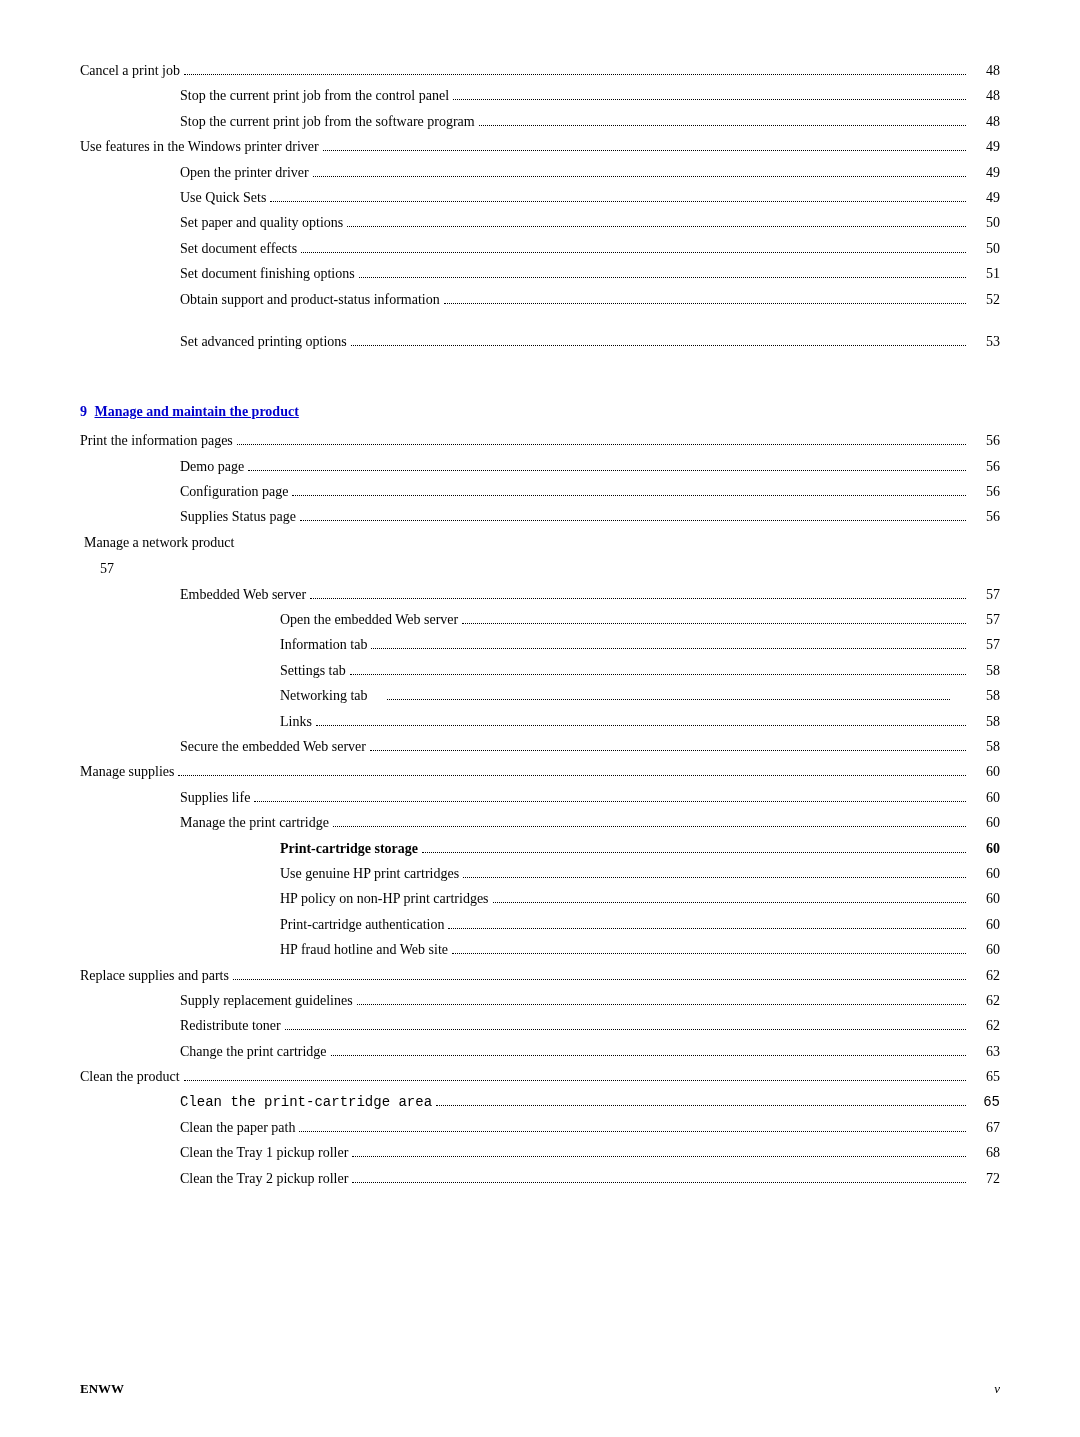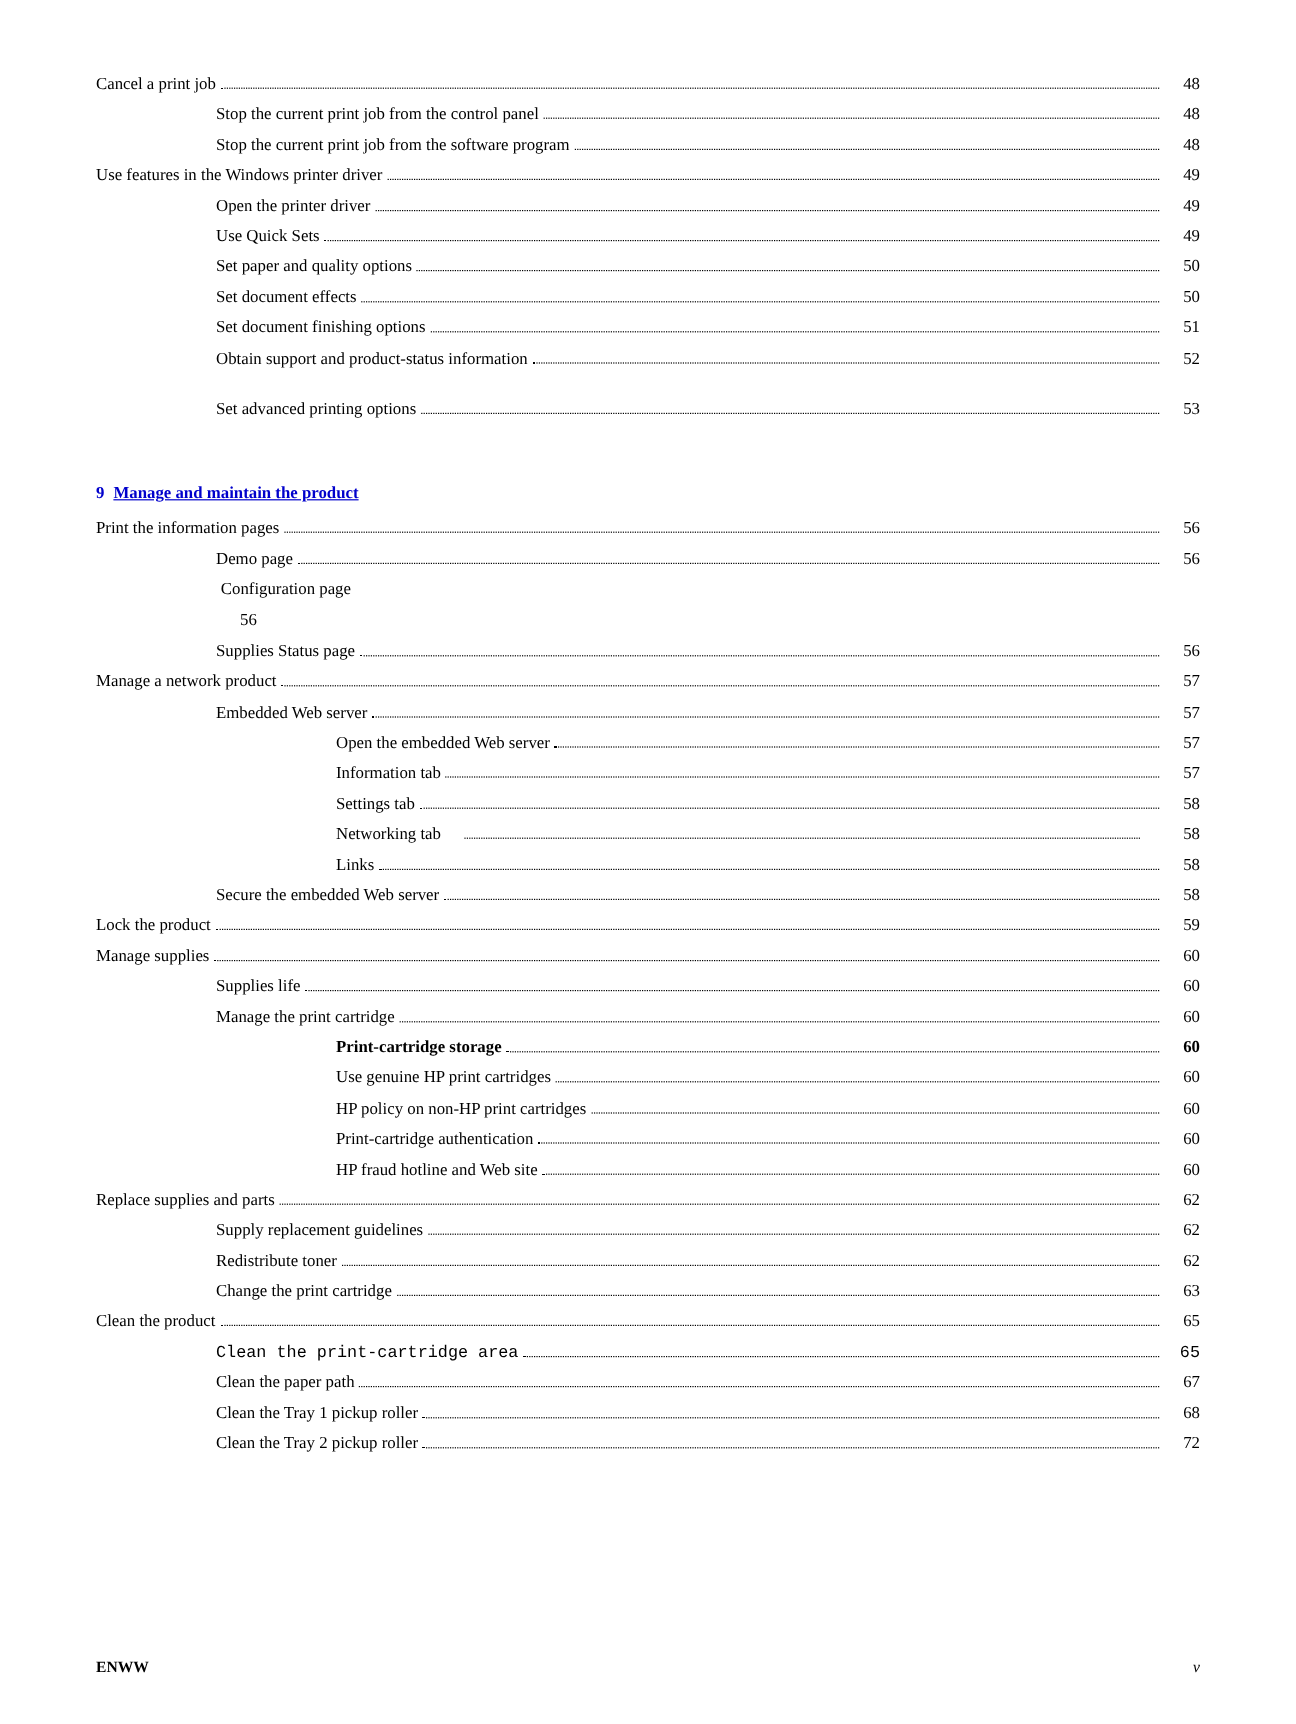--- a/index.html
+++ b/index.html
@@ -164,31 +164,31 @@
       <div class="toc-entry" style="padding-left: 0px;">
         <span class="toc-text">Print the information pages</span>
         <span class="toc-dots"></span>
         <span class="toc-page">56</span>
       </div>
       <div class="toc-entry" style="padding-left: 100px;">
         <span class="toc-text">Demo page</span>
         <span class="toc-dots"></span>
         <span class="toc-page">56</span>
       </div>
-      <div class="toc-entry" style="padding-left: 100px; flex-direction: column;">
+      <div class="toc-entry" style="padding-left: 100px;">
         <span class="toc-text">Configuration page</span>
         <span class="toc-dots"></span>
         <span class="toc-page">56</span>
       </div>
       <div class="toc-entry" style="padding-left: 100px;">
         <span class="toc-text">Supplies Status page</span>
         <span class="toc-dots"></span>
         <span class="toc-page">56</span>
       </div>
-      <div class="toc-entry" style="padding-left: 0px;">
+      <div class="toc-entry" style="padding-left: 0px; flex-direction: column;">
         <span class="toc-text">Manage a network product</span>
         <span class="toc-dots"></span>
         <span class="toc-page">57</span>
       </div>
       <div class="toc-entry" style="padding-left: 100px;">
         <span class="toc-text">Embedded Web server</span>
         <span class="toc-dots"></span>
         <span class="toc-page">57</span>
       </div>
       <div class="toc-entry" style="padding-left: 200px;">
@@ -213,25 +213,20 @@
       </div>
       <div class="toc-entry" style="padding-left: 200px;">
         <span class="toc-text">Links</span>
         <span class="toc-dots"></span>
         <span class="toc-page">58</span>
       </div>
       <div class="toc-entry" style="padding-left: 100px;">
         <span class="toc-text">Secure the embedded Web server</span>
         <span class="toc-dots"></span>
         <span class="toc-page">58</span>
-      </div>
-      <div class="toc-entry" style="padding-left: 0px;">
-        <span class="toc-text">Lock the product</span>
-        <span class="toc-dots"></span>
-        <span class="toc-page">59</span>
       </div>
       <div class="toc-entry" style="padding-left: 0px;">
         <span class="toc-text">Manage supplies</span>
         <span class="toc-dots"></span>
         <span class="toc-page">60</span>
       </div>
       <div class="toc-entry" style="padding-left: 100px;">
         <span class="toc-text">Supplies life</span>
         <span class="toc-dots"></span>
         <span class="toc-page">60</span>

